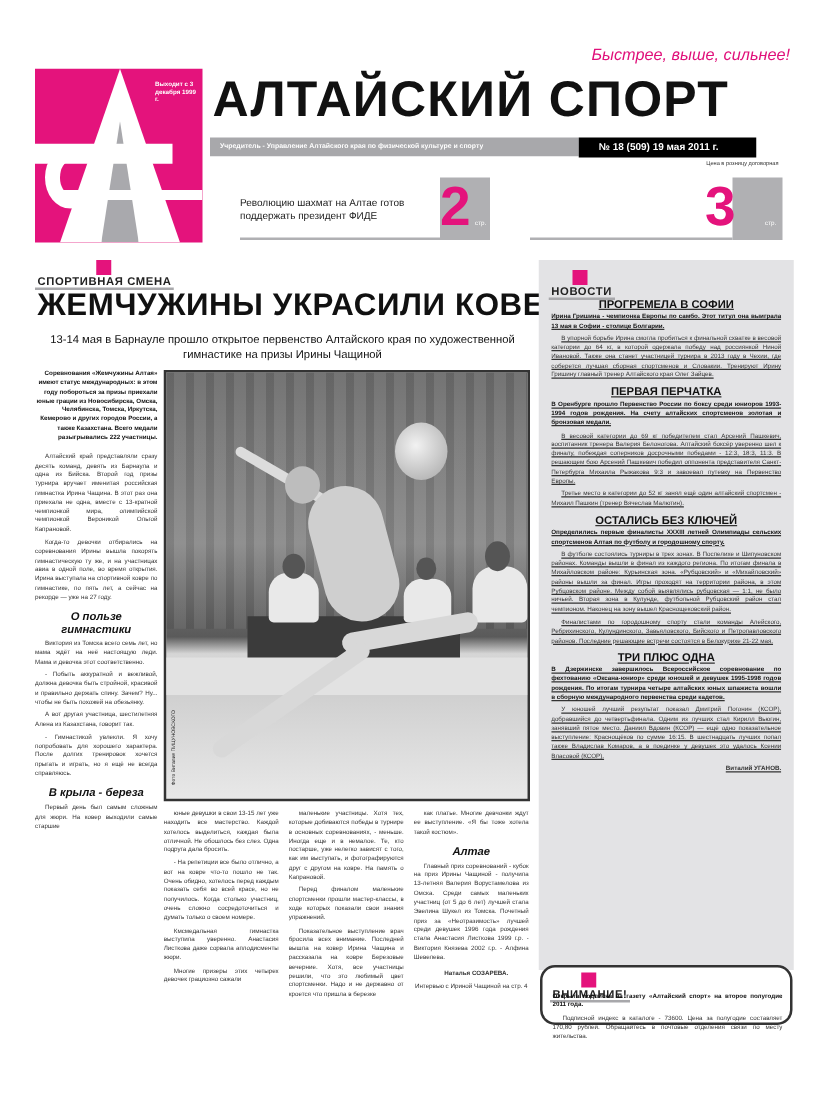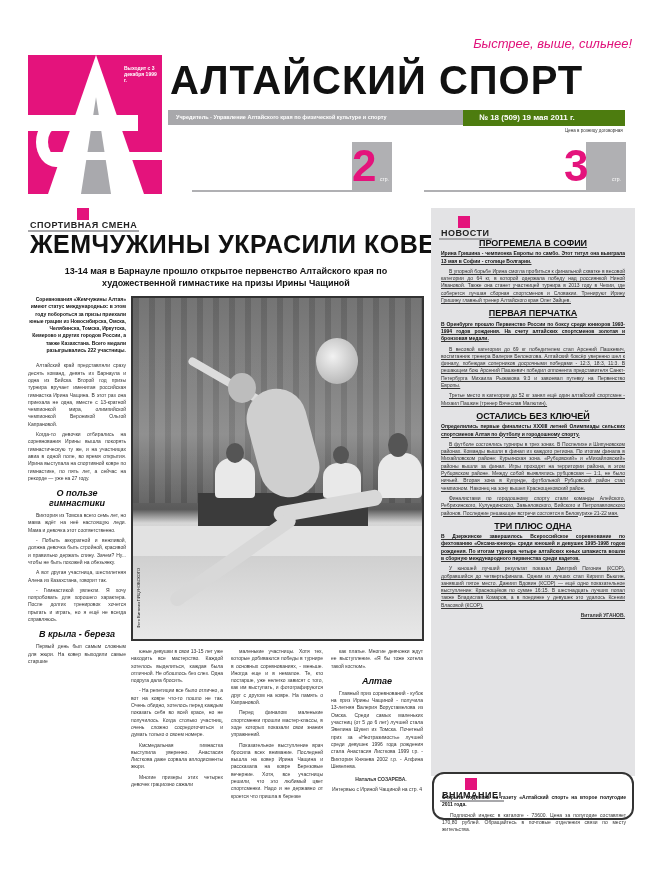--- a/index.html
+++ b/index.html
@@ -16,38 +16,38 @@
     clip-path: polygon(50% 0, 100% 100%, 0 100%); }
   .logo .a-bar { position: absolute; left: 0; top: 60px; width: 110px; height: 16px; background: #fff; }
   .logo .a-bar2 { position: absolute; left: 22px; top: 97px; width: 112px; height: 8px; background: #fff; }
   .logo .s-curve { position: absolute; left: 8px; top: 62px; width: 40px; height: 50px; border: 12px solid #fff; border-right: none; border-radius: 50% 0 0 50%; }
   .logo .founded { position: absolute; left: 96px; top: 10px; width: 36px; color: #fff; font-size: 5px; font-weight: bold; line-height: 6px; }
 
   .title { position: absolute; left: 170px; top: 58px; font-size: 40px; font-weight: bold; letter-spacing: 1px; color: #111; white-space: nowrap; }
 
   .founder-bar { position: absolute; left: 168px; top: 110px; width: 295px; height: 15px; background: #a8a8ab; color: #fff;
     font-size: 5.5px; font-weight: bold; padding: 4px 8px; white-space: nowrap; overflow: hidden; }
-  .issue-bar { position: absolute; left: 463px; top: 110px; width: 162px; height: 16px; background: #4d7c0f; color: #fff;
+  .issue-bar { position: absolute; left: 463px; top: 110px; width: 142px; height: 16px; background: #000000; color: #fff;
     font-size: 8px; font-weight: bold; padding: 3px 16px; white-space: nowrap; }
   .price { position: absolute; left: 565px; top: 128px; font-size: 4.5px; color: #333; white-space: nowrap; }
 
   .teaser { position: absolute; top: 142px; height: 50px; }
   .teaser .text { position: absolute; left: 8px; top: 16px; font-size: 8px; line-height: 10px; color: #222; width: 150px; }
   .teaser .num-box { position: absolute; top: 0; width: 40px; height: 50px; background: #b0b0b3; }
   .teaser .num { position: absolute; top: 0; font-size: 44px; font-weight: bold; color: #e4137c; line-height: 48px; }
   .teaser .page { position: absolute; bottom: 10px; font-size: 5px; color: #fff; }
   .teaser .line { position: absolute; left: 8px; bottom: 0; height: 2px; background: #b0b0b3; }
 
   
   .section-label { position: absolute; display: flex; align-items: center; font-weight: bold; font-size: 9px; color: #222; flex-direction: column; }
   .section-label .sq { width: 12px; height: 12px; background: #e4137c; margin-right: 2px; }
   .section-label .txt { border-bottom: 2px solid #a8a8ab; padding: 0 2px; letter-spacing: 0.5px; }
 
   .headline { position: absolute; left: 30px; top: 230px; font-size: 25px; font-weight: bold; letter-spacing: 0.5px; white-space: nowrap; }
-  .lede { position: absolute; left: 30px; top: 265px; width: 392px; text-align: center; font-size: 9px; font-weight: bold; line-height: 12px; }
+  .lede { position: absolute; left: 30px; top: 265px; width: 392px; text-align: center; font-size: 9px; font-weight: normal; line-height: 12px; }
 
   
   .col { position: absolute; font-size: 5px; line-height: 7.3px; color: #333; text-align: justify; overflow: hidden; }
   .col p { text-indent: 8px; margin-bottom: 3px; }
   .col p.bold { font-weight: bold; color: #111; text-indent: 0; }
   .col h4 { font-size: 9px; text-align: center; margin: 6px 0 4px; line-height: 10px; color: #111; font-style: italic; }
   .col .sig { text-align: right; font-weight: bold; }
   .col .sig-c { text-align: center; font-weight: bold; }
 
   
@@ -87,20 +87,21 @@
   <div class="s-curve"></div>
   <div class="founded">Выходит с 3 декабря 1999 г.</div>
 </div>
 
 <div class="title">АЛТАЙСКИЙ СПОРТ</div>
 <div class="founder-bar">Учредитель - Управление Алтайского края по физической культуре и спорту</div>
 <div class="issue-bar">№ 18 (509) 19 мая 2011 г.</div>
 <div class="price">Цена в розницу договорная</div>
 
 <div class="teaser" style="left:184px; width:210px;">
+  <div class="text">Революцию шахмат на Алтае готов поддержать президент ФИДЕ</div>
   <div class="num-box" style="left:168px;"></div>
   <div class="num" style="left:168px;">2</div>
   <div class="page" style="left:196px;">стр.</div>
   <div class="line" style="width:160px;"></div>
 </div>
 
 <div class="teaser" style="left:416px; width:212px;">
   <div class="num-box" style="left:170px;"></div>
   <div class="num" style="left:148px;">3</div>
   <div class="page" style="left:196px;">стр.</div>

